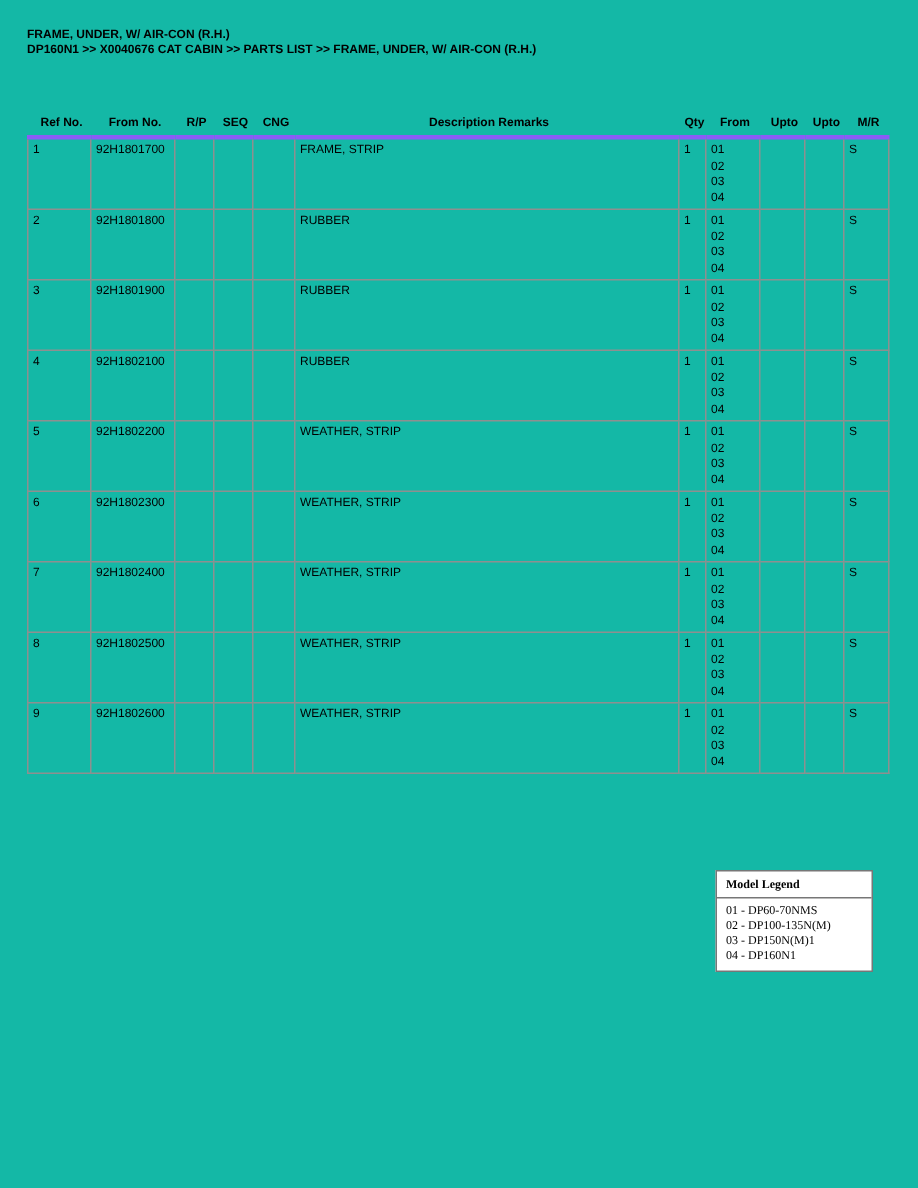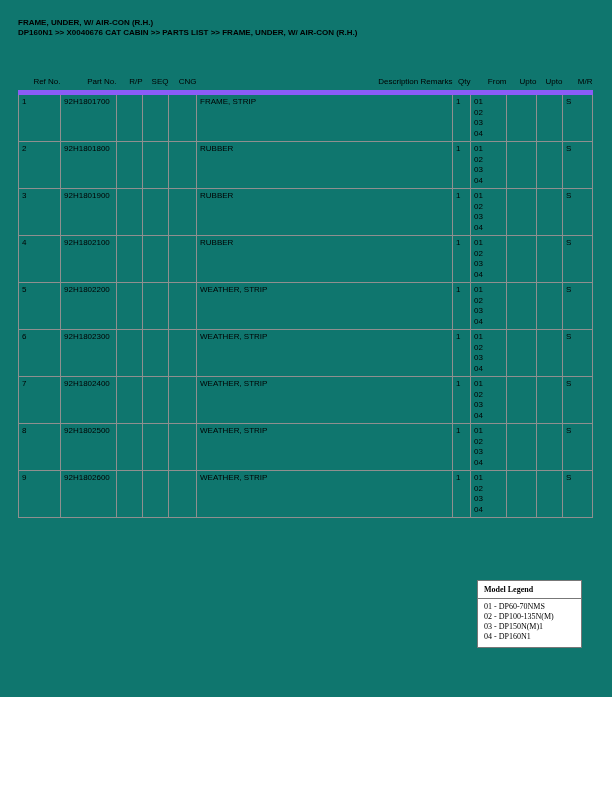--- a/index.html
+++ b/index.html
@@ -5,47 +5,47 @@
   * { margin:0; padding:0; box-sizing:border-box; }
   html,body { background:#fff; }
   body {
     width:612px; height:792px;
     font-family:"Liberation Sans", sans-serif;
     color:#000;
     position:relative;
   }
   .page {
     position:relative;
-    width:612px; height:697px;
-    background:#0f766e;
+    width:612px; height:792px;
+    background:#14b8a6;
     padding:18px 4px 0 18px;
   }
   .doc-title {
     font-size:8px;
     font-weight:bold;
     line-height:10px;
   }
   .breadcrumb {
     font-size:8px;
     font-weight:bold;
     line-height:10px;
     margin-top:0;
   }
   table.parts-table {
     border-collapse:collapse;
     table-layout:fixed;
     width:574px;
     margin-top:37px;
   }
   table.parts-table th {
-    text-align:right;
-    font-size:8px;
-    font-weight:normal;
+    text-align:center;
+    font-size:8px;
+    font-weight:bold;
     padding:2px 0 4px 3px;
-    border-bottom:5px solid #8b5cf6;
+    border-bottom:3px solid #8b5cf6;
     white-space:nowrap;
     overflow:visible;
   }
   table.parts-table td {
     border:1px solid #8f8f8f;
     vertical-align:top;
     font-size:8px;
     line-height:10.5px;
     padding:2px 2px 2px 3px;
     height:46px;
@@ -91,21 +91,21 @@
         <col style="width:256px">
       <col style="width:18px">
         <col style="width:36px">
         <col style="width:30px">
       <col style="width:26px">
         <col style="width:30px">
     </colgroup>
     <thead>
       <tr>
           <th>Ref No.</th>
-          <th>Part No.</th>
+          <th>From No.</th>
           <th>R/P</th>
           <th>SEQ</th>
           <th>CNG</th>
           <th>Description Remarks</th>
           <th>Qty</th>
           <th>From</th>
           <th>Upto</th>
           <th>Upto</th>
           <th>M/R</th>
         </tr>

